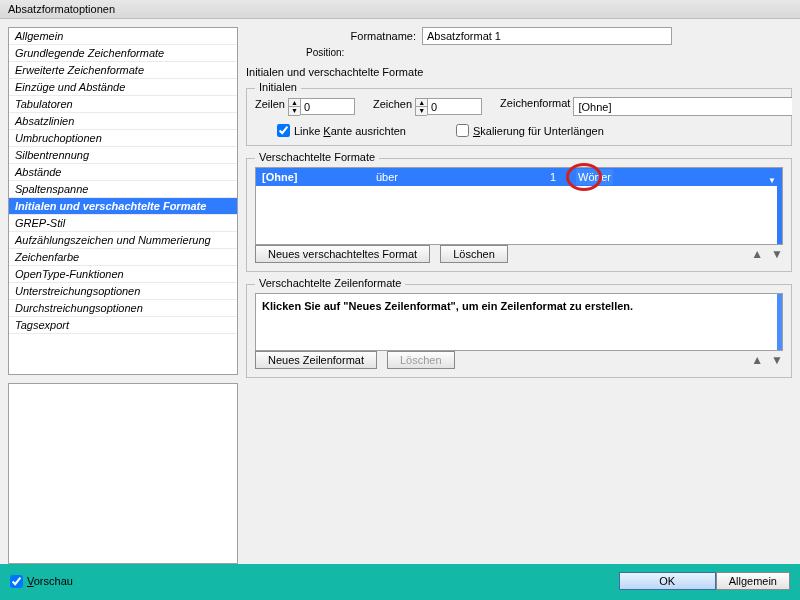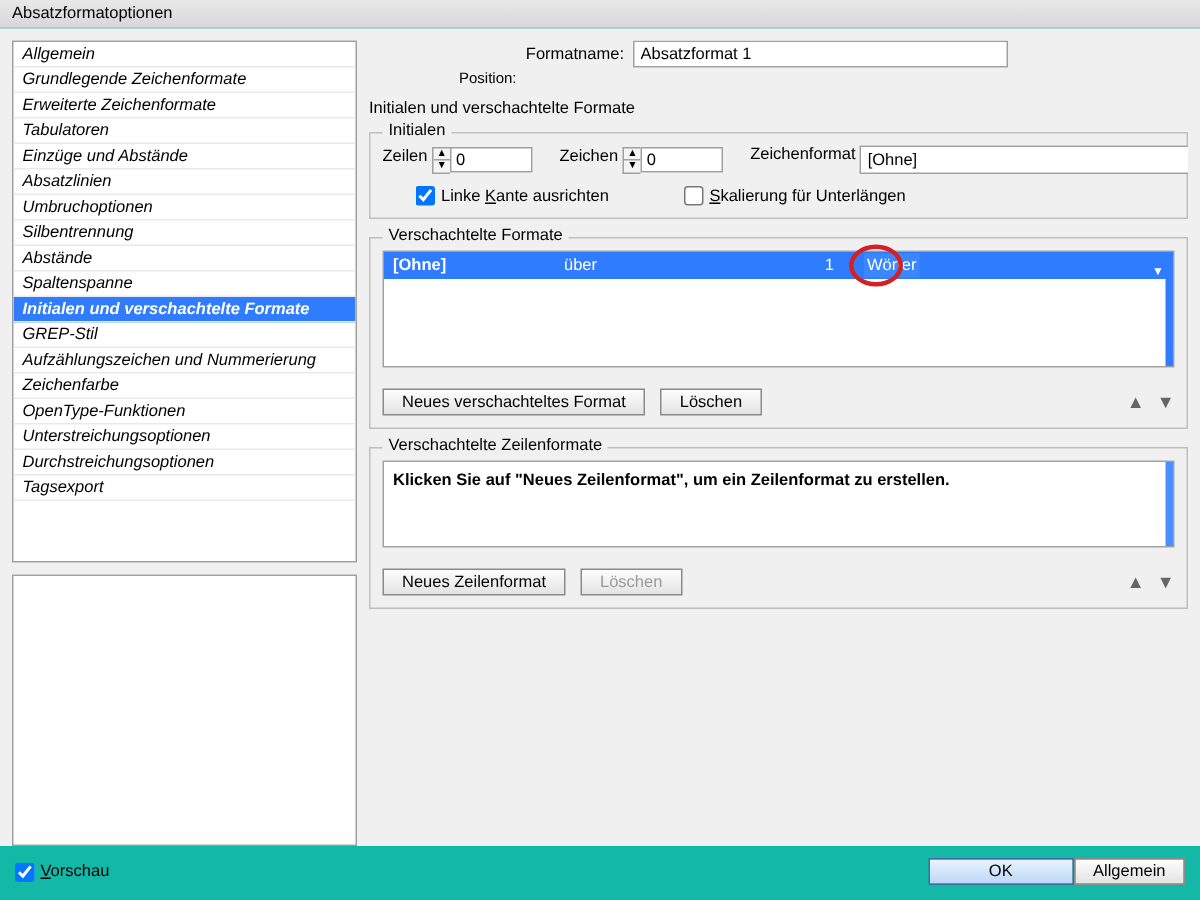--- a/index.html
+++ b/index.html
@@ -145,21 +145,21 @@
   
   .red-circle{
     position:absolute;
     width:36px; height:28px;
     border:3px solid #d42020;
     border-radius:50%;
     pointer-events:none;
     top:-6px;
   }
 
-  .btn-row { display:flex; align-items:center; gap:10px; margin-top:14px; }
+  .btn-row { display:flex; align-items:center; gap:10px; margin-top:0; }
   .btn {
     border:1px solid #8a8a8a;
     background:linear-gradient(to bottom,#fdfdfd,#e3e3e3);
     padding:2px 12px;
     font-size:11px;
     cursor:pointer;
   }
   .btn.disabled { color:#9a9a9a; }
   .arrow-btns { margin-left:auto; display:flex; gap:8px; }
   .arrow-btns span{ color:#666; font-size:12px; cursor:pointer; }
@@ -188,22 +188,22 @@
 <div class="window">
   <div class="titlebar">Absatzformatoptionen</div>
 
   <div class="body">
 
     <div class="sidebar">
       <div class="sidebar-list" id="sidebar-list">
           <div class="sidebar-item">Allgemein</div>
           <div class="sidebar-item">Grundlegende Zeichenformate</div>
           <div class="sidebar-item">Erweiterte Zeichenformate</div>
+          <div class="sidebar-item">Einzüge und Abstände</div>
           <div class="sidebar-item">Tabulatoren</div>
-          <div class="sidebar-item">Einzüge und Abstände</div>
           <div class="sidebar-item">Absatzlinien</div>
           <div class="sidebar-item">Umbruchoptionen</div>
           <div class="sidebar-item">Silbentrennung</div>
           <div class="sidebar-item">Abstände</div>
           <div class="sidebar-item">Spaltenspanne</div>
           <div class="sidebar-item selected">Initialen und verschachtelte Formate</div>
           <div class="sidebar-item">GREP-Stil</div>
           <div class="sidebar-item">Aufzählungszeichen und Nummerierung</div>
           <div class="sidebar-item">Zeichenfarbe</div>
           <div class="sidebar-item">OpenType-Funktionen</div>

